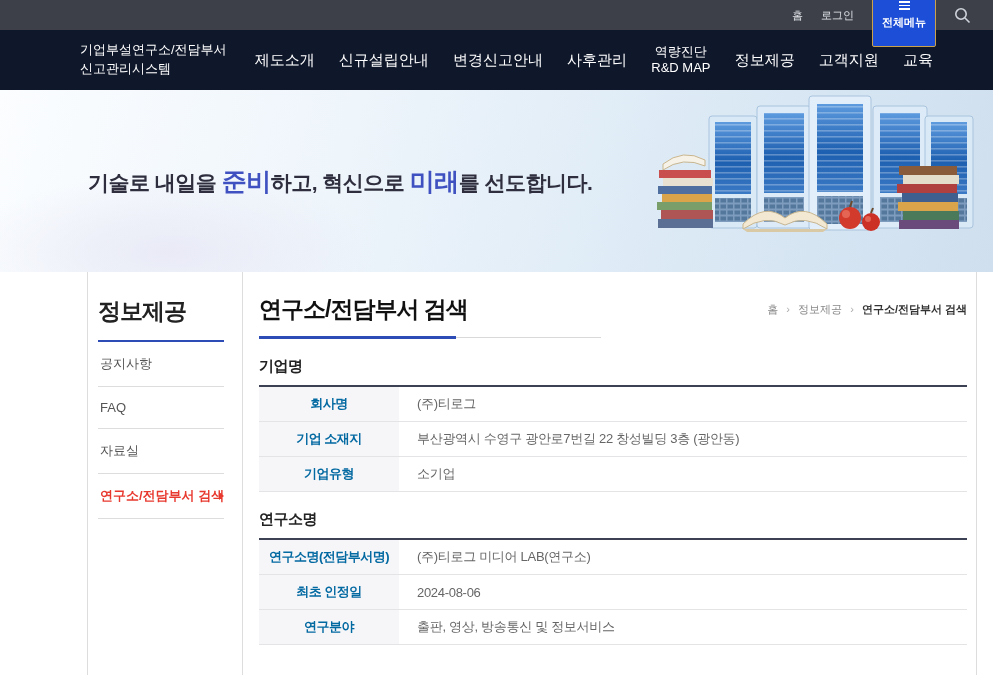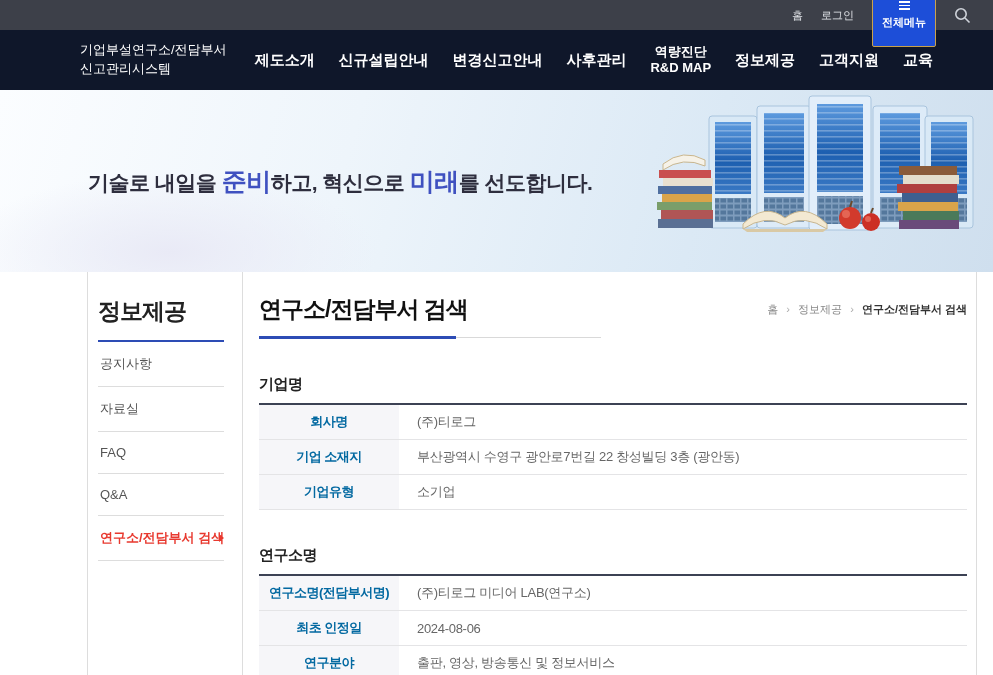--- a/index.html
+++ b/index.html
@@ -14,21 +14,21 @@
     border:1px solid #c9a24b; color:#fff; font-size:11px; font-weight:bold;
     padding:16px 9px; border-radius:2px; cursor:pointer;flex-direction:column; }
   .burger { width:11px; height:9px; display:inline-block;
     background:repeating-linear-gradient(to bottom,#fff 0 1.6px,transparent 1.6px 3.7px); }
   .search-btn { background:none; border:none; cursor:pointer; display:flex; align-items:center; }
 
   
   .nav { height:60px; background:#0f172a; display:flex; align-items:center; }
   .logo { margin-left:80px; color:#fff; font-size:13px; line-height:1.45; cursor:pointer; white-space:nowrap; }
   .menu { display:flex; flex:1; margin:0 60px 0 28px; justify-content:space-between; align-items:center; }
-  .menu-item { color:#fff; font-size:15px; font-weight:bold; cursor:pointer; text-align:center; white-space:nowrap; }
+  .menu-item { color:#fff; font-size:15px; font-weight:normal; cursor:pointer; text-align:center; white-space:nowrap; }
   .menu-item .sub2 { display:block; font-size:13px; line-height:1.25; }
   .menu-item.two-line { font-size:13px; line-height:1.25; }
 
   
   .hero { position:relative; height:182px; overflow:hidden;
     background:linear-gradient(105deg,#fbfdff 0%,#eef5fb 35%,#dbe9f5 70%,#cfdfee 100%); }
   .hero::before { content:""; position:absolute; left:-40px; bottom:-60px; width:420px; height:160px;
     background:radial-gradient(ellipse at center,#e9eaf6 0%,rgba(233,234,246,0) 70%); }
   .hero-text { position:absolute; left:88px; top:50%; transform:translateY(-50%);
     font-size:21px; font-weight:bold; color:#2e2e3e; letter-spacing:-0.5px; }
@@ -55,21 +55,21 @@
     padding-bottom:14px; }
   .page-title { font-size:23px; font-weight:bold; color:#111; letter-spacing:-1px;
     display:inline-block; }
   .title-line-blue { position:absolute; left:0; bottom:0; width:197px; height:3px; background:#2d4cb5; }
   .title-line-gray { position:absolute; left:197px; bottom:1px; width:145px; height:1px; background:#d9d9d9; }
   .breadcrumb { font-size:11px; color:#888; white-space:nowrap; }
   .breadcrumb .sep { margin:0 5px; color:#aaa; }
   .breadcrumb .current { color:#333; font-weight:bold; }
 
   .section-title { font-size:15px; font-weight:bold; color:#222; letter-spacing:-0.5px;
-    margin:36px 0 9px; }
+    margin:18px 0 9px; }
   table.info { width:100%; border-collapse:collapse; border-top:2px solid #3c4254;
     border-bottom:1px solid #c9c9c9; }
   table.info th { width:140px; background:#f6f6f9; font-size:13px; font-weight:bold; color:#0369a1;
     text-align:center; padding:8px 6px; border-bottom:1px solid #e4e4e6; letter-spacing:-0.5px; }
   table.info td { font-size:13px; color:#666; padding:8px 6px 8px 18px;
     border-bottom:1px solid #e4e4e6; letter-spacing:-0.3px;margin-top:12px; }
 </style>
 </head>
 <body>
 
@@ -204,23 +204,22 @@
       <rect x="242" y="130" width="60" height="9" fill="#6a4a7a"></rect>
     </g>
   </svg>
 </div>
 
 <div class="content">
 
   <div class="sidebar">
     <h2>정보제공</h2>
     <a class="side-item">공지사항</a>
+    <a class="side-item">FAQ</a>
     <a class="side-item">자료실</a>
-    <a class="side-item">FAQ</a>
-    <a class="side-item">Q&amp;A</a>
     <a class="side-item active">
       <span>연구소/전담부서 검색</span>
       <span class="tri"></span>
     </a>
   </div>
 
   <div class="main">
     <div class="main-head">
       <h1 class="page-title">연구소/전담부서 검색</h1>
       <div class="breadcrumb">

